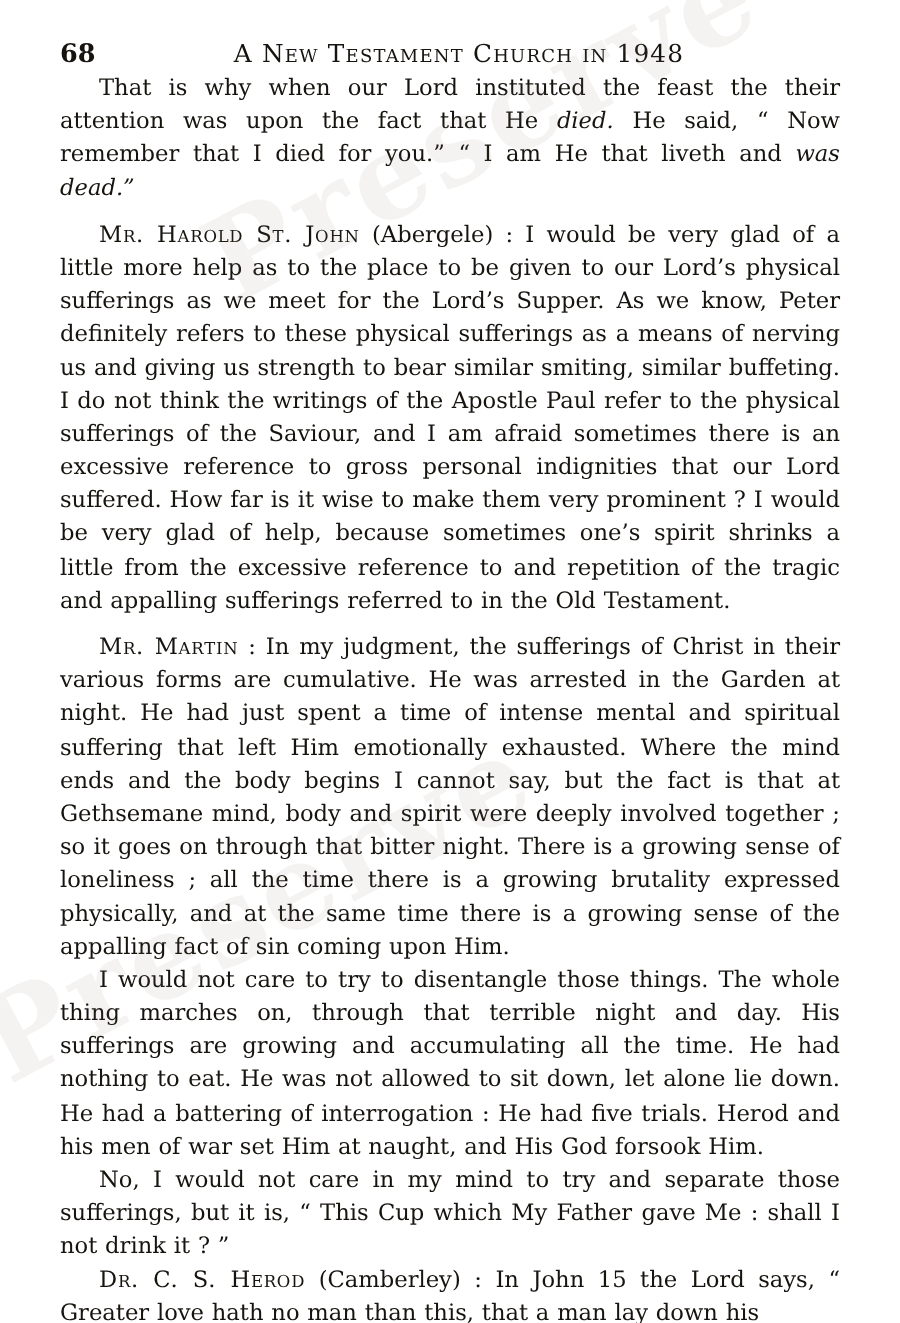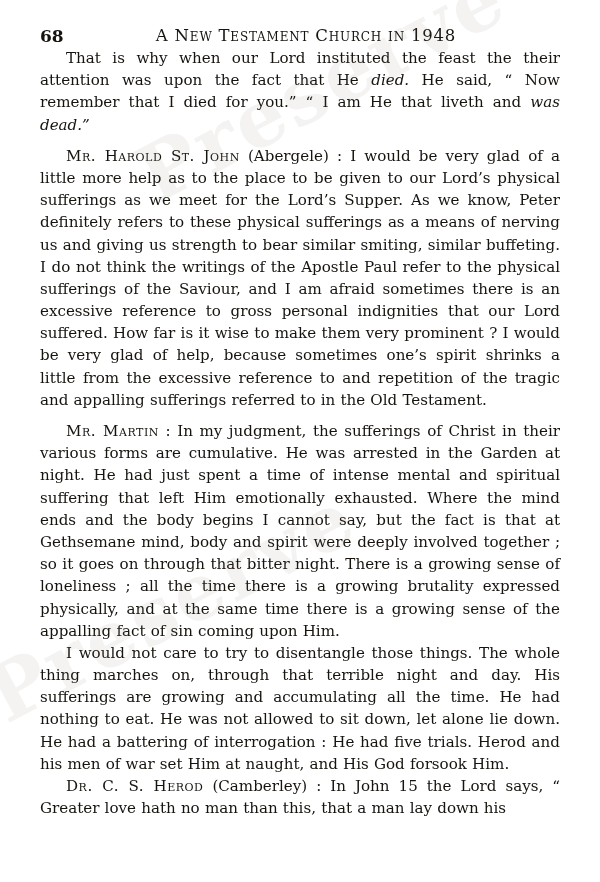--- a/index.html
+++ b/index.html
@@ -100,16 +100,17 @@
   <header class="page-head">
     <div class="folio">68</div>
     <div class="running-title">A New Testament Church in 1948</div>
   </header>
 
   <main id="body-text">
       <p class="indent "><span>That is why when our Lord instituted the feast the their attention was upon the fact that He </span><em>died.</em><span>   He said, “ Now remember that I died for you.”   “ I am He that liveth and </span><em>was dead.”</em></p>
       <p class="indent gap"><span class="sc">Mr. Harold St. John</span><span> (Abergele) :  I would be very glad of a little more help as to the place to be given to our Lord’s physical sufferings as we meet for the Lord’s Supper.   As we know, Peter definitely refers to these physical sufferings as a means of nerving us and giving us strength to bear similar smiting, similar buffeting.   I do not think the writings of the Apostle Paul refer to the physical sufferings of the Saviour, and I am afraid sometimes there is an excessive reference to gross personal indignities that our Lord suffered.   How far is it wise to make them very prominent ?   I would be very glad of help, because sometimes one’s spirit shrinks a little from the excessive reference to and repetition of the tragic and appalling sufferings referred to in the Old Testament.</span></p>
       <p class="indent gap"><span class="sc">Mr. Martin</span><span> :  In my judgment, the sufferings of Christ in their various forms are cumulative.   He was arrested in the Garden at night.   He had just spent a time of intense mental and spiritual suffering that left Him emotionally exhausted. Where the mind ends and the body begins I cannot say, but the fact is that at Gethsemane mind, body and spirit were deeply involved together ;  so it goes on through that bitter night.   There is a growing sense of loneliness ;  all the time there is a growing brutality expressed physically, and at the same time there is a growing sense of the appalling fact of sin coming upon Him.</span></p>
       <p class="indent "><span>I would not care to try to disentangle those things.   The whole thing marches on, through that terrible night and day. His sufferings are growing and accumulating all the time. He had nothing to eat.   He was not allowed to sit down, let alone lie down.   He had a battering of interrogation :  He had five trials.   Herod and his men of war set Him at naught, and His God forsook Him.</span></p>
+      <p class="indent "><span>No, I would not care in my mind to try and separate those sufferings, but it is,  “ This Cup which My Father gave Me : shall I not drink it ? ”</span></p>
       <p class="indent "><span class="sc">Dr. C. S. Herod</span><span> (Camberley) :  In John 15 the Lord says, “ Greater love hath no man than this, that a man lay down his</span></p>
     </main>
 
 </div>
 
 </body></html>

